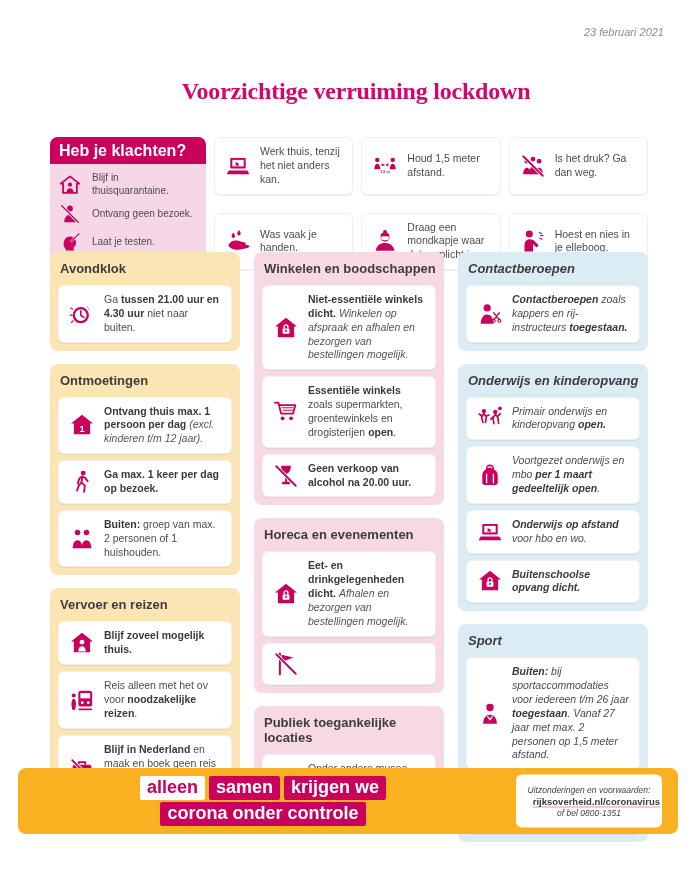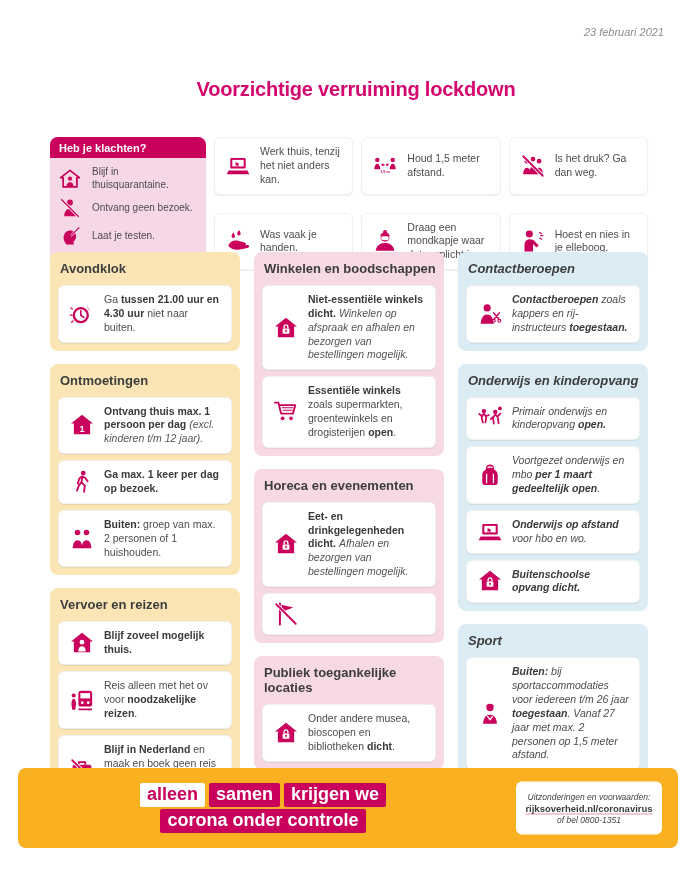--- a/index.html
+++ b/index.html
@@ -1,26 +1,26 @@
 <!DOCTYPE html>
 <html><head>
 <meta charset="utf-8">
 <style>
   html,body{margin:0;padding:0;background:#fff;}
   .page{position:relative;width:696px;height:870px;background:#fff;overflow:hidden;
         font-family:"Liberation Sans",sans-serif;}
   .date{position:absolute;top:26px;right:32px;font-size:11px;font-style:italic;color:#8c8c8c;}
   .title{position:absolute;top:78px;left:16px;right:0;margin:0;text-align:center;
-         font-size:20px;font-weight:bold;color:#d4066e;letter-spacing:-0.2px;}
+         font-size:24px;font-weight:bold;color:#d4066e;letter-spacing:-0.2px;font-family:Liberation Serif, serif;}
 
   
   .top{position:absolute;top:137px;left:50px;right:48px;display:flex;gap:8px;}
   .klachten{width:156px;flex:none;background:#f6d7e6;border-radius:8px;overflow:hidden;
             box-shadow:0 1px 2px rgba(0,0,0,.08);}
-  .klachten-header{background:#ca005d;color:#fff;font-weight:bold;font-size:11px;padding:5px 9px 4px;}
+  .klachten-header{background:#ca005d;color:#fff;font-weight:bold;font-size:16px;padding:5px 9px 4px;}
   .klachten-body{padding:5px 8px 6px;}
   .k-row{display:flex;align-items:center;gap:10px;padding:3px 0;}
   .k-row .ic{flex:0 0 24px;display:flex;justify-content:center;}
   .k-row .ic svg{width:22px;height:22px;}
   .k-row .tx{font-size:10px;color:#4c4c4c;line-height:1.25;}
   .basics{flex:1;display:grid;grid-template-columns:repeat(3,1fr);grid-auto-rows:1fr;gap:18px 8px;}
 
   
   .card{background:#fff;border:1px solid rgba(0,0,0,.06);border-radius:6px;padding:7px 9px;
         display:flex;align-items:center;gap:8px;box-shadow:0 1px 1px rgba(0,0,0,.07);margin-bottom:6px;}
@@ -34,32 +34,32 @@
   
   .cols{position:absolute;top:252px;left:50px;right:48px;display:flex;gap:14px;align-items:flex-start;}
   .col{flex:1;min-width:0;}
   .section{border-radius:8px;padding:8px;margin-bottom:13px;}
   .theme-yellow{background:#fbe5b5;}
   .theme-pink{background:#f7d9e6;}
   .theme-blue{background:#dcecf5;font-style:italic;}
   .section-title{font-size:13px;font-weight:bold;color:#3d3d3d;margin:1px 0 9px 2px;}
 
   
-  .footer{position:absolute;top:768px;left:18px;width:660px;height:80px;background:#f9b122;
+  .footer{position:absolute;top:768px;left:18px;width:660px;height:66px;background:#f9b122;
           border-radius:8px;}
   .slogan{position:absolute;left:0;right:170px;top:50%;transform:translateY(-50%);text-align:center;}
   .slogan-line{margin:2px 0;line-height:1;}
   .chunk{display:inline-block;background:#ca005d;color:#fff;font-weight:bold;font-size:18px;
          padding:2px 7px 4px;margin:0 2px;border-radius:2px;}
   .chunk.inv{background:#fff;color:#ca005d;}
   .info{position:absolute;right:16px;top:50%;transform:translateY(-50%);width:146px;background:#fff;
         border-radius:6px;padding:9px 2px;text-align:center;box-sizing:border-box;}
   .info-line{font-size:8.5px;font-style:italic;color:#444;margin:1px 0;}
   .info-link{font-size:9.5px;font-weight:bold;color:#3a3a3a;margin:0 0;
-             text-decoration:underline;text-decoration-color:#e78fb5;text-underline-offset:2px;cursor:pointer;}
+             text-decoration:underline;text-decoration-color:#e78fb5;text-underline-offset:2px;cursor:pointer;text-align:right;}
 </style>
 </head>
 <body>
 
 <div class="page">
   <div class="date">23 februari 2021</div>
   <h1 class="title">Voorzichtige verruiming lockdown</h1>
 
   <div class="top">
     <div class="klachten">
@@ -279,20 +279,30 @@
           <div class="card">
             <span class="ic">
               <svg viewBox="0 0 32 32" width="26" height="26" fill="#ca005d" xmlns="http://www.w3.org/2000/svg">
                 <path d="M2.5 4.5h4.2L10 18h14.5l3-10.5H9" fill="none" stroke="#ca005d" stroke-width="2.3" stroke-linejoin="round" stroke-linecap="round"></path>
                 <path d="M11 10.8h14M12 13.8h12" stroke="#ca005d" stroke-width="1.3" fill="none"></path>
                 <circle cx="11.8" cy="23.8" r="2.3"></circle>
                 <circle cx="22.2" cy="23.8" r="2.3"></circle>
               </svg>
             </span>
             <span class="tx"><span class="b ">Essentiële winkels</span><span> zoals supermarkten, groentewinkels en drogisterijen </span><span class="b ">open</span><span>.</span></span>
+          </div>
+          <div class="card">
+            <span class="ic">
+              <svg viewBox="0 0 32 32" width="26" height="26" fill="#ca005d" xmlns="http://www.w3.org/2000/svg">
+                <path d="M10 3.5h12c0 5.8-2.4 8.8-4.8 9.4v10.3h3.6V26H11.2v-2.8h3.6V12.9C12.4 12.3 10 9.3 10 3.5z"></path>
+                <line x1="4" y1="4" x2="28" y2="28" stroke="#fff" stroke-width="4.5"></line>
+                <line x1="4" y1="4" x2="28" y2="28" stroke="#ca005d" stroke-width="2.2" stroke-linecap="round"></line>
+              </svg>
+            </span>
+            <span class="tx"><span class="b ">Geen verkoop van alcohol na 20.00 uur.</span></span>
           </div>
         </section>
         <section class="section theme-pink">
           <h2 class="section-title">Horeca en evenementen</h2>
           <div class="card">
             <span class="ic">
               <svg viewBox="0 0 32 32" width="26" height="26" fill="#ca005d" xmlns="http://www.w3.org/2000/svg">
                 <path d="M16 3.5 2.5 14H6v13.5h20V14h3.5z"></path>
                 <rect x="11.8" y="16.5" width="8.4" height="6.5" rx="1.2" fill="#fff"></rect>
                 <path d="M13.7 16.5v-2.1a2.3 2.3 0 0 1 4.6 0v2.1" fill="none" stroke="#fff" stroke-width="1.7"></path>

